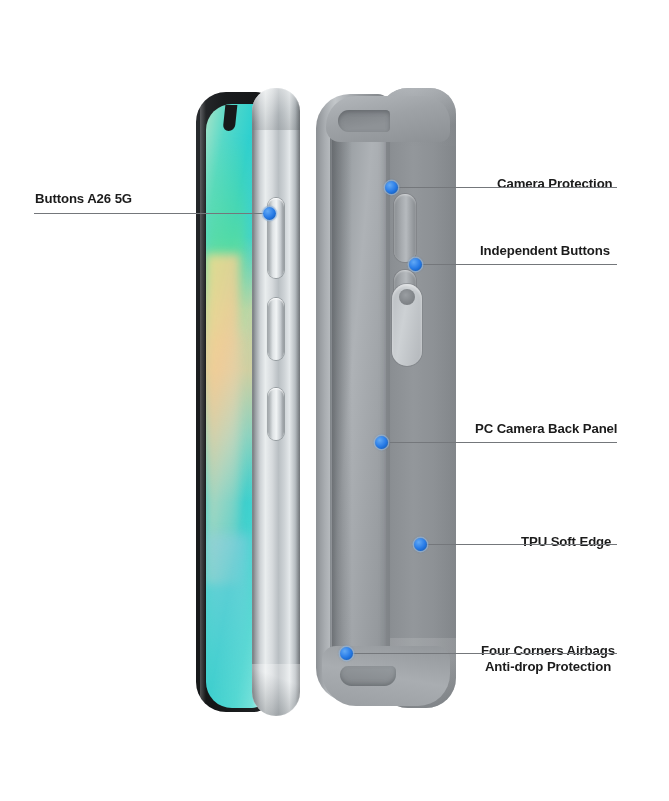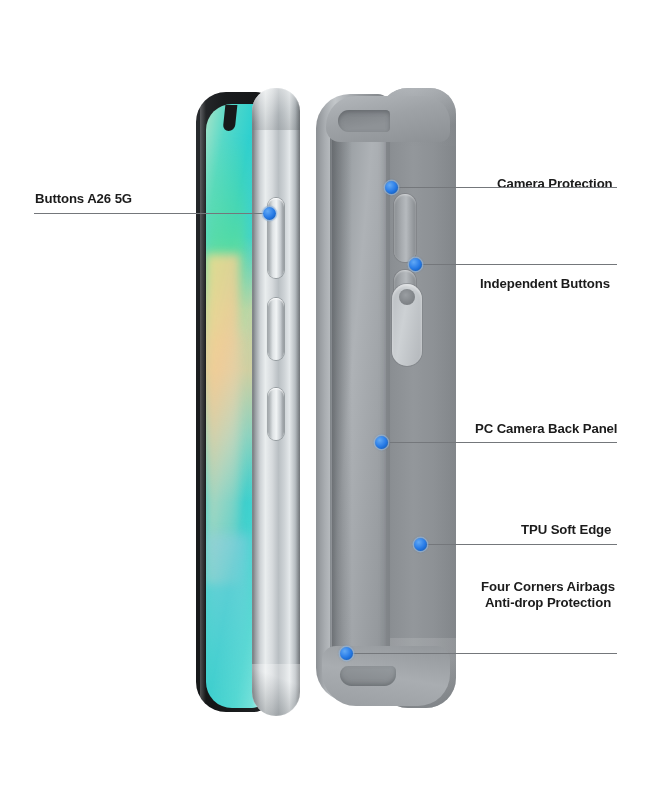--- a/index.html
+++ b/index.html
@@ -261,37 +261,37 @@
     <div class="dot" style="left:263px;top:207px;"></div>
   </div>
 
   <div class="callout">
     <div class="lbl" style="left:497px;top:166px;margin-top:10px;">Camera Protection</div>
     <div class="leader" style="left:394px;top:187px;width:223px;"></div>
     <div class="dot" style="left:385px;top:181px;"></div>
   </div>
 
   <div class="callout">
-    <div class="lbl" style="left:480px;top:243px;margin-top:33px;">Independent Buttons</div>
+    <div class="lbl" style="left:480px;top:243px;">Independent Buttons</div>
     <div class="leader" style="left:418px;top:264px;width:199px;"></div>
     <div class="dot" style="left:409px;top:258px;"></div>
   </div>
 
   <div class="callout">
     <div class="lbl" style="left:475px;top:421px;">PC Camera Back Panel</div>
     <div class="leader" style="left:384px;top:442px;width:233px;"></div>
     <div class="dot" style="left:375px;top:436px;"></div>
   </div>
 
   <div class="callout">
-    <div class="lbl" style="left:521px;top:522px;">TPU Soft Edge</div>
+    <div class="lbl" style="left:521px;top:534px;">TPU Soft Edge</div>
     <div class="leader" style="left:423px;top:544px;width:194px;"></div>
     <div class="dot" style="left:414px;top:538px;"></div>
   </div>
 
   <div class="callout">
-    <div class="lbl l2" style="left:479px;top:579px;width:138px;">Four Corners Airbags
+    <div class="lbl l2" style="left:479px;top:643px;width:138px;">Four Corners Airbags
 Anti-drop Protection</div>
     <div class="leader" style="left:349px;top:653px;width:268px;"></div>
     <div class="dot" style="left:340px;top:647px;"></div>
   </div>
 
 </div>
 
 </body></html>

